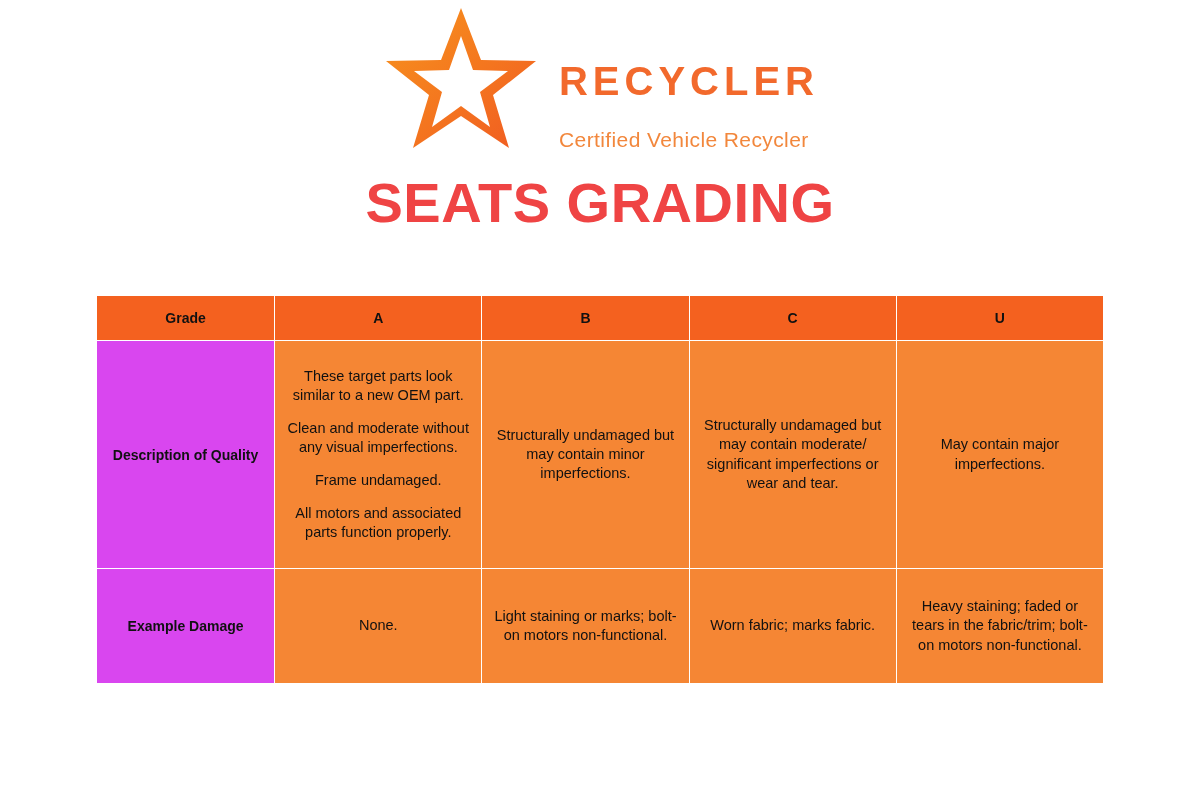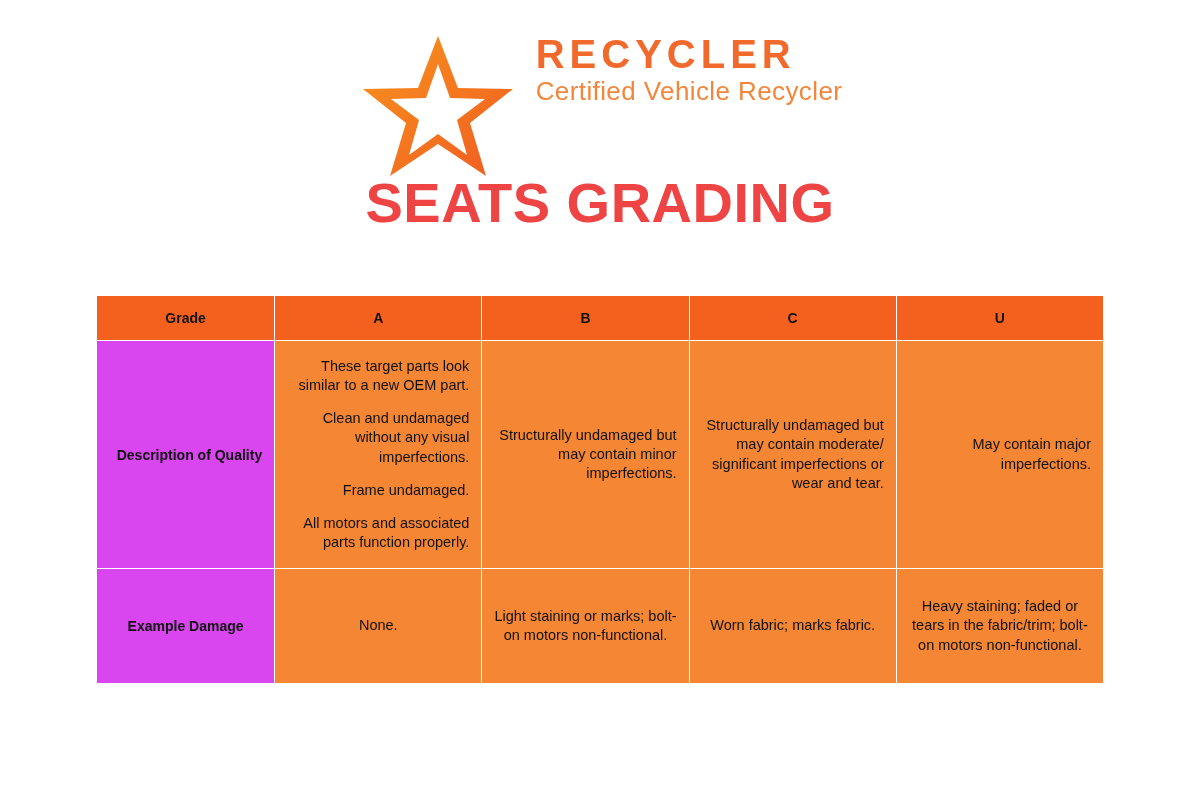--- a/index.html
+++ b/index.html
@@ -17,21 +17,21 @@
 
   .page {
     width: 1200px;
     height: 800px;
     position: relative;
   }
 
   
   .logo-block {
     display: flex;
-    align-items: flex-start;
+    align-items: flex-end;
     justify-content: center;
     gap: 18px;
     padding-top: 28px;
     height: 150px;
     box-sizing: border-box;
   }
   .logo-mark {
     width: 160px;
     height: 150px;
     flex: 0 0 auto;
@@ -45,24 +45,24 @@
   }
   .logo-title {
     font-size: 40px;
     font-weight: bold;
     letter-spacing: 5px;
     color: #F2692C;
     line-height: 1;
     font-family: "Liberation Sans", sans-serif;
   }
   .logo-sub {
-    font-size: 26px;
+    font-size: 21px;
     color: #F2873C;
     letter-spacing: 0.4px;
-    margin-top: 4px;
+    margin-top: 28px;
     line-height: 1;
   }
 
   
   .page-title {
     text-align: center;
     font-size: 56px;
     font-weight: bold;
     letter-spacing: 0.5px;
     color: #ef4444;
@@ -105,21 +105,21 @@
     color: #111111;
     font-size: 14px;
     font-weight: bold;
   }
   td.cell {
     background: #F58634;
     color: #111111;
     font-size: 14.5px;
     line-height: 1.32;
   }
-  tr.row-desc td { height: 228px; text-align: right; }
+  tr.row-desc td { height: 228px; }
   tr.row-damage td { height: 115px; }
 
   .cell p {
     margin: 0 0 14px 0;
   }
   .cell p:last-child {
     margin-bottom: 0;
   }
 </style>
 </head>
@@ -163,21 +163,21 @@
           <th>B</th>
           <th>C</th>
           <th>U</th>
         </tr>
       </thead>
       <tbody>
         <tr class="row-desc">
           <td class="rowlabel">Description of Quality</td>
           <td class="cell">
             <p>These target parts look similar to a new OEM part.</p>
-            <p>Clean and undamaged without any visual imperfections.</p>
+            <p>Clean and moderate without any visual imperfections.</p>
             <p>Frame undamaged.</p>
             <p>All motors and associated parts function properly.</p>
           </td>
           <td class="cell">
             <p>Structurally undamaged but may contain minor imperfections.</p>
           </td>
           <td class="cell">
             <p>Structurally undamaged but may contain moderate/ significant imperfections or wear and tear.</p>
           </td>
           <td class="cell">

